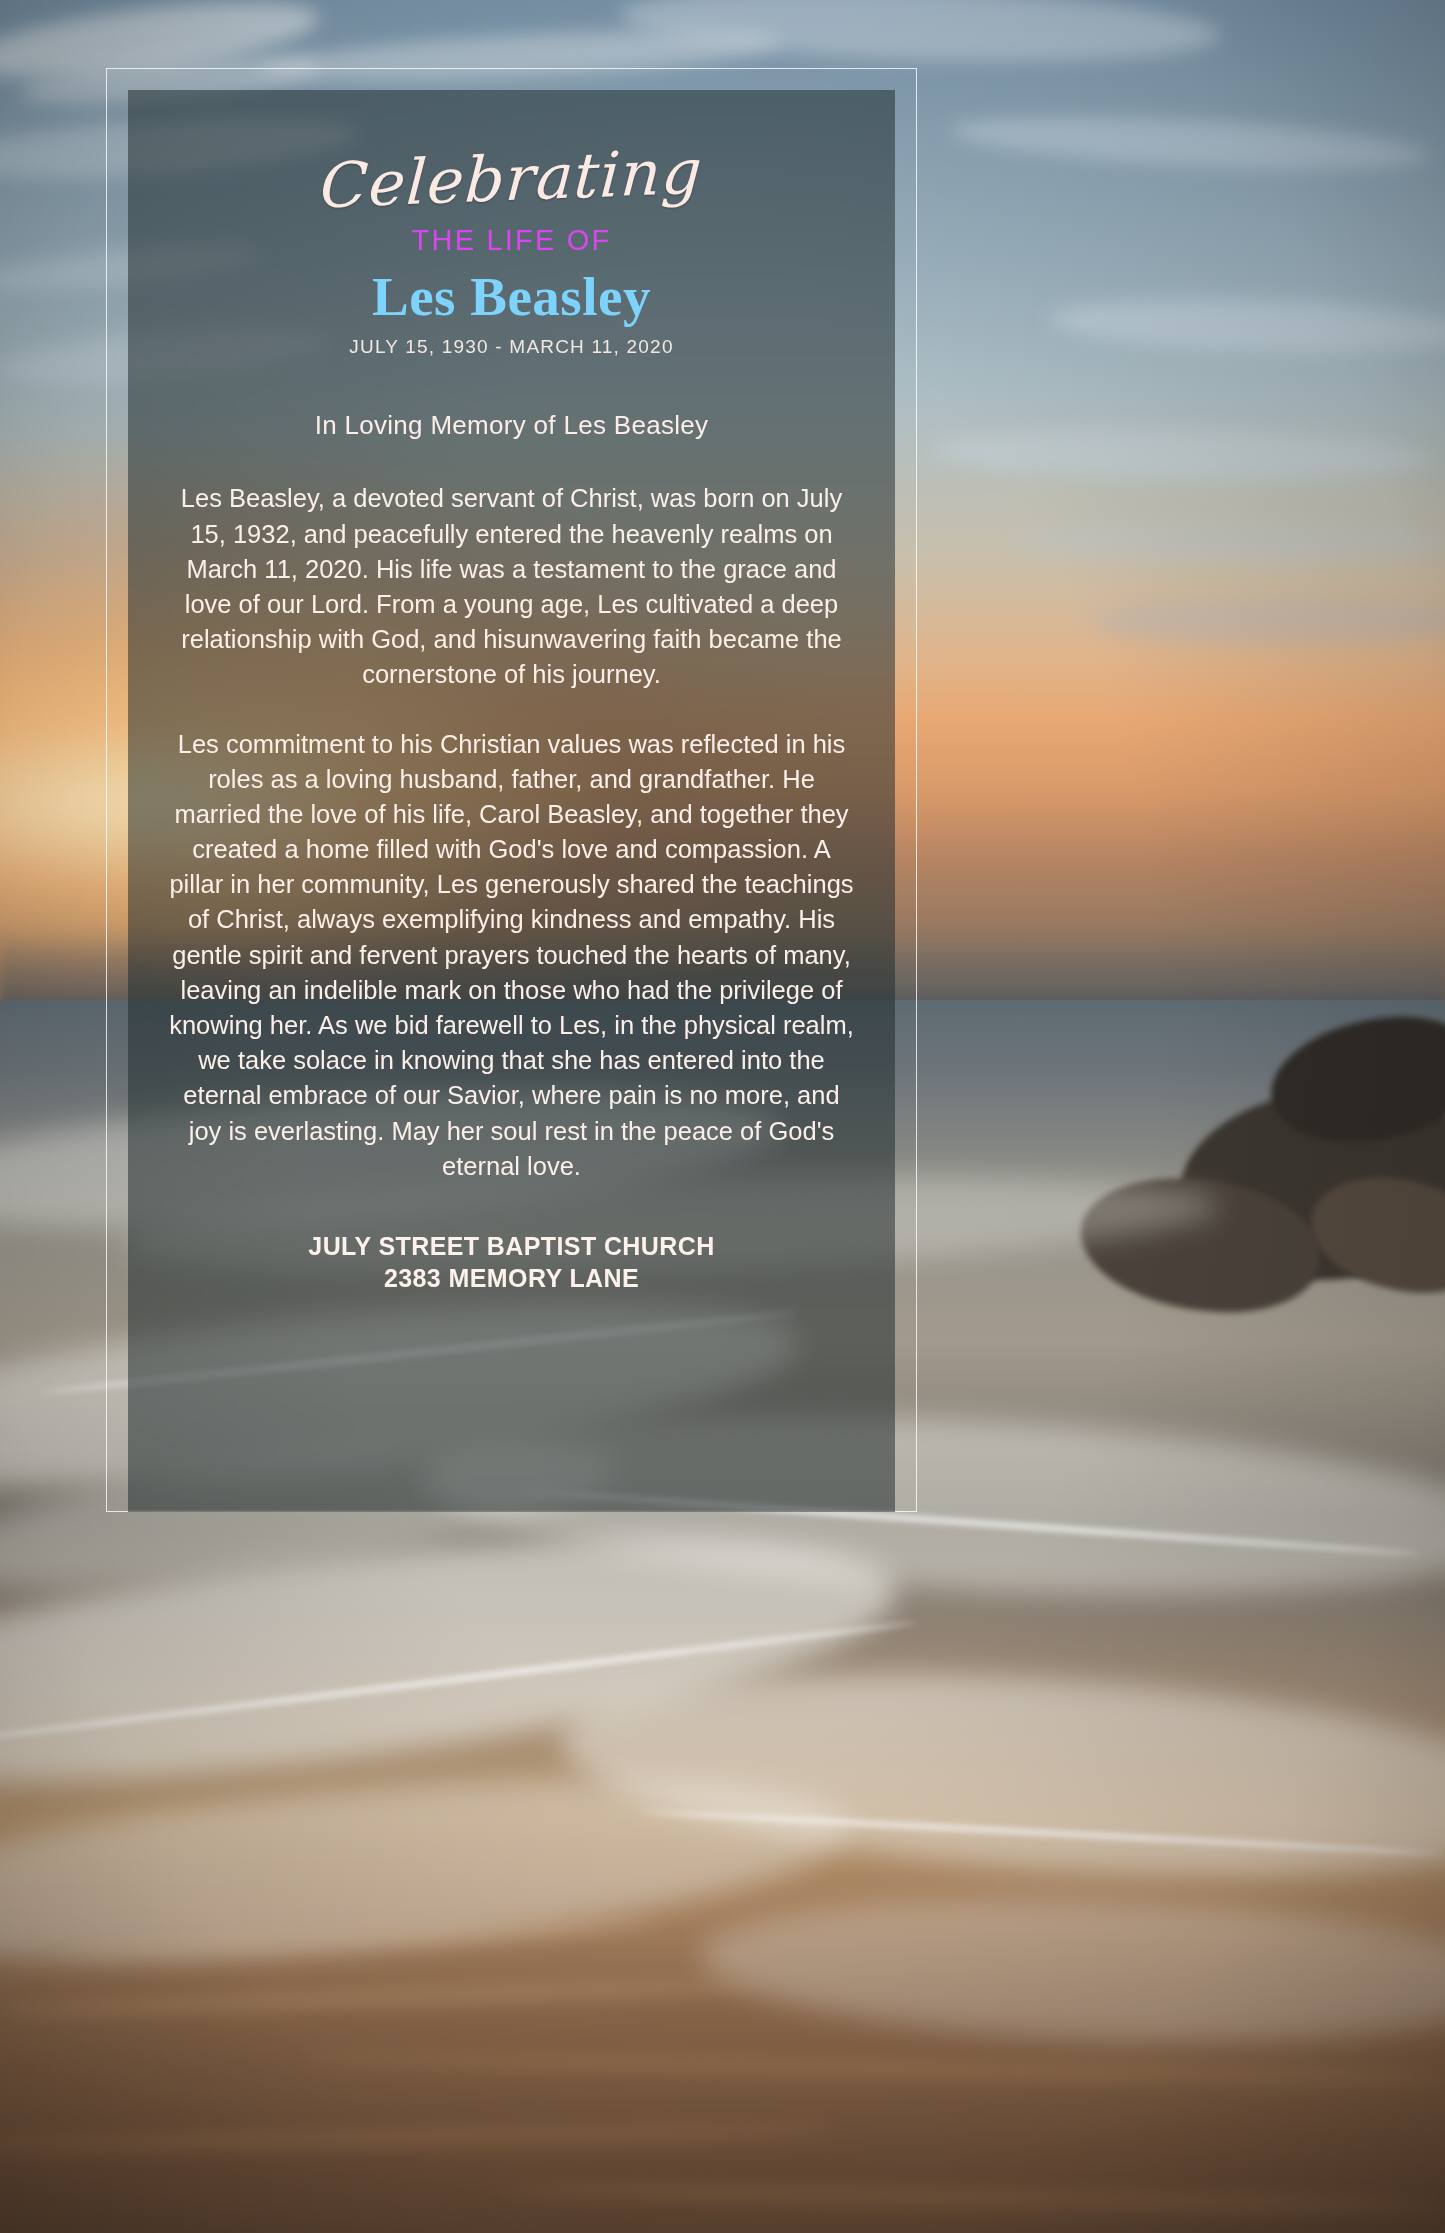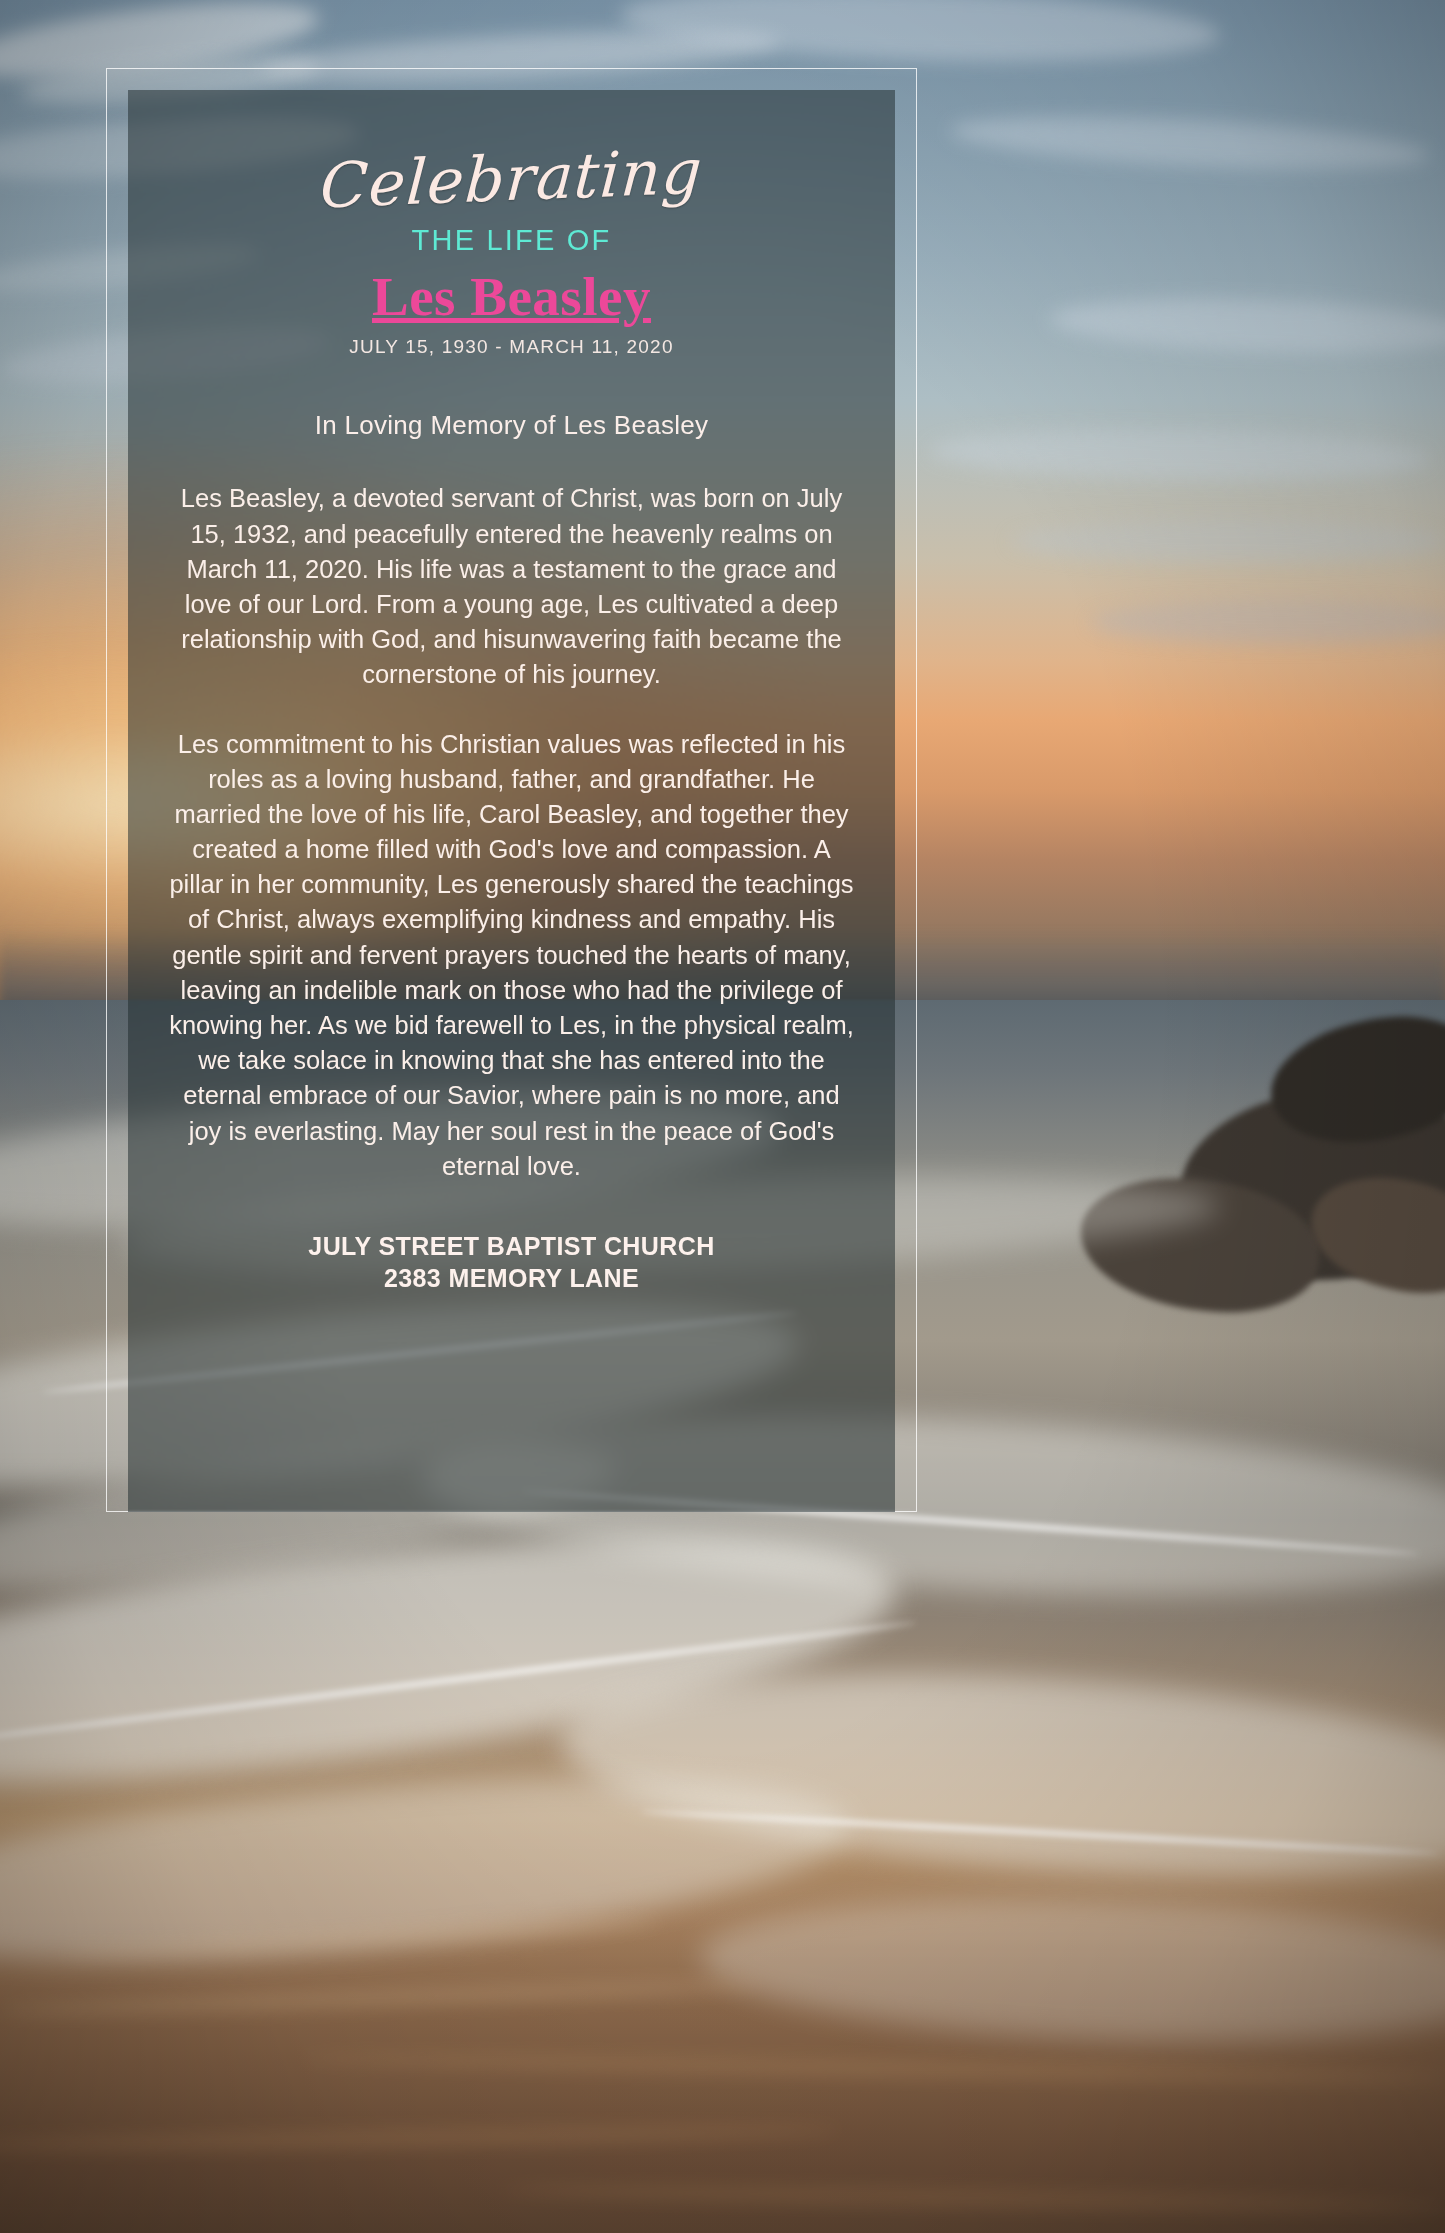--- a/index.html
+++ b/index.html
@@ -189,31 +189,30 @@
     letter-spacing:1px;
     color:#fbe9e3;
     transform:rotate(-2.2deg) skewX(-6deg);
     text-shadow:0 1px 2px rgba(0,0,0,.28);
   }
   .life-of {
     margin-top:14px;
     font-size:29px;
     letter-spacing:2.2px;
     font-weight:400;
-    color:#5eead4;
+    color:#d946ef;
   }
   .name {
     margin-top:10px;
     font-family:"Liberation Serif", serif;
     font-size:55px;
     font-weight:700;
     letter-spacing:.5px;
-    color:#ec4899;
+    color:#7dd3fc;
     line-height:1.08;
-    text-decoration:underline;
   }
   .dates {
     margin-top:10px;
     font-size:19px;
     letter-spacing:1.2px;
     color:#f3e7e2;
   }
 
   
   .body-wrap { margin-top:52px; padding:0 38px; }

